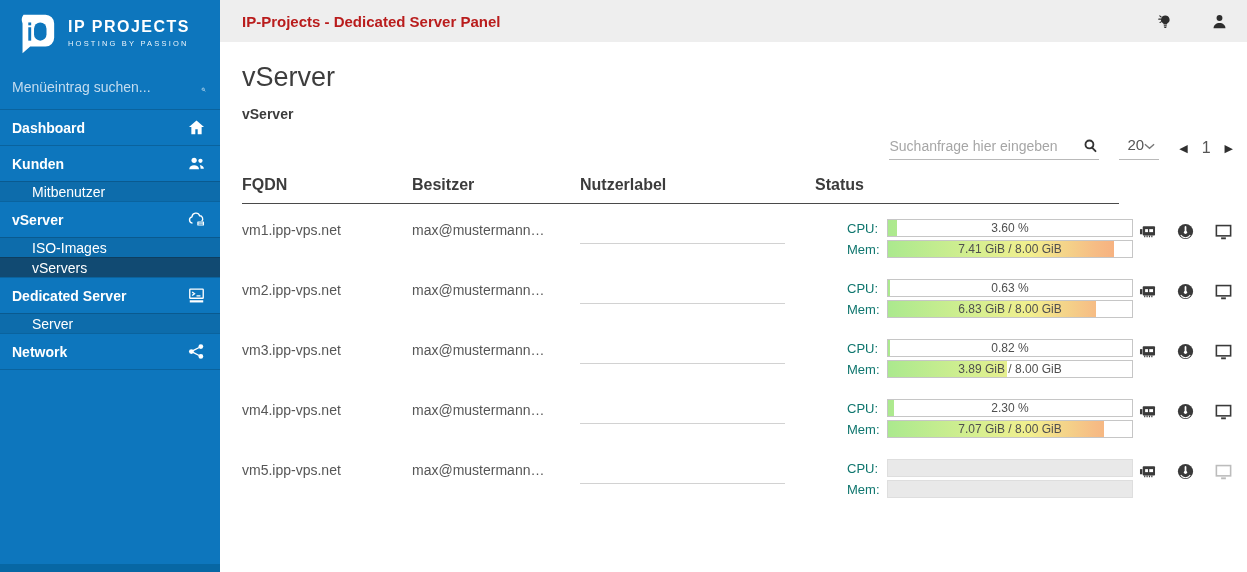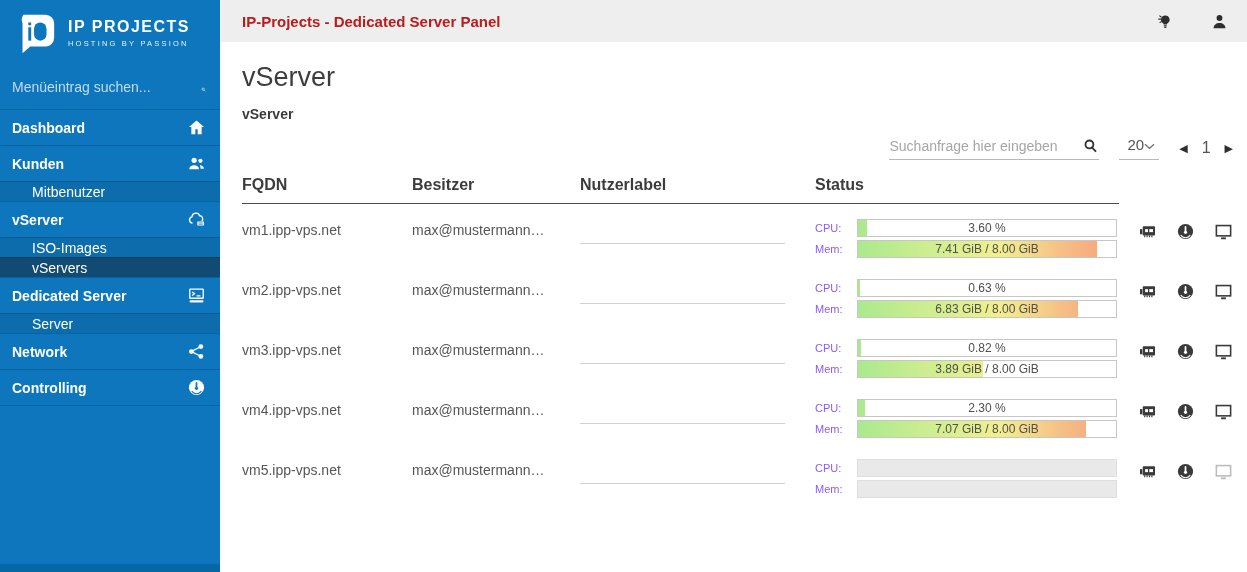--- a/index.html
+++ b/index.html
@@ -61,21 +61,21 @@
   .t-grid { display:grid; grid-template-columns:170px 168px 235px 318px 1fr; }
   .t-head { padding-bottom:9px; }
   .t-head .hcell { font-size:16px; font-weight:bold; color:#3c3c3c; }
   .head-line { width:877px; border-bottom:1px solid #4a4a4a; }
   .t-body { padding-top:15px; }
   .t-row { margin-bottom:18px; align-items:start; }
   .cell.fqdn, .cell.owner { font-size:14px; color:#565656; padding-top:3px; }
   .nutzer-input { width:205px; margin-top:8px; border:none; border-bottom:1px solid #d2d2d2;
     outline:none; font-size:14px; color:#555; font-family:inherit; background:transparent; }
   .stat-line { display:flex; align-items:center; gap:5px; margin-bottom:3px; }
-  .stat-label { width:37px; font-size:11px; color:#8b5cf6; }
+  .stat-label { width:37px; font-size:13px; color:#0f766e;margin-left:32px; }
   .bar { position:relative; width:260px; height:18px; border:1px solid #c6c6c6; background:#fff; }
   .bar .fill { position:absolute; left:0; top:0; bottom:0; overflow:hidden; }
   .bar .grad { position:absolute; left:0; top:0; width:258px; height:100%;
     background:linear-gradient(90deg,#abe98e 0%,#d7ef90 35%,#f2ef8e 55%,#f6bd85 80%,#f7a07a 100%); }
   .bar .txt { position:absolute; left:0; right:0; top:0; bottom:0; text-align:center;
     font-size:12px; line-height:17px; color:#4f4f4f; }
   .bar.offline { background:#e9e9e9; border-color:#dedede; }
   .actions { display:flex; align-items:center; gap:19px; padding-top:3px; padding-left:5px; }
   .actions .act-icon { width:19px; height:19px; color:#3a3a3a; cursor:pointer; --bg:#fff; }
   .actions .act-icon svg { width:100%; height:100%; display:block; }
@@ -163,31 +163,20 @@
           <span class="mi-label">Server</span>
         </div>
         <div class="menu-item">
           <span class="mi-label">Network</span>
           <span class="mi-icon">
             <svg viewBox="0 0 24 24" fill="currentColor">
               <path d="M7 11.2l9-4.6M7 12.8l9 4.6" stroke="currentColor" stroke-width="1.7"></path>
               <circle cx="5.5" cy="12" r="3"></circle>
               <circle cx="17.5" cy="5.8" r="3"></circle>
               <circle cx="17.5" cy="18.2" r="3"></circle>
-            </svg>
-          </span>
-        </div>
-        <div class="menu-item">
-          <span class="mi-label">Controlling</span>
-          <span class="mi-icon">
-            <svg viewBox="0 0 24 24">
-              <circle cx="12" cy="12" r="9.6" fill="currentColor"></circle>
-              <path d="M12 12.6L12 6.2" stroke="var(--bg,#0d76bd)" stroke-width="2.2" stroke-linecap="round"></path>
-              <circle cx="12" cy="13" r="2" fill="var(--bg,#0d76bd)"></circle>
-              <path d="M6 16.5a7 7 0 0 0 12 0" stroke="var(--bg,#0d76bd)" stroke-width="1.3" fill="none"></path>
             </svg>
           </span>
         </div>
       </nav>
     <div class="menu-bottom-line"></div>
     <div class="side-footer"></div>
   </aside>
 
   <div class="main">
     <header class="topbar">

